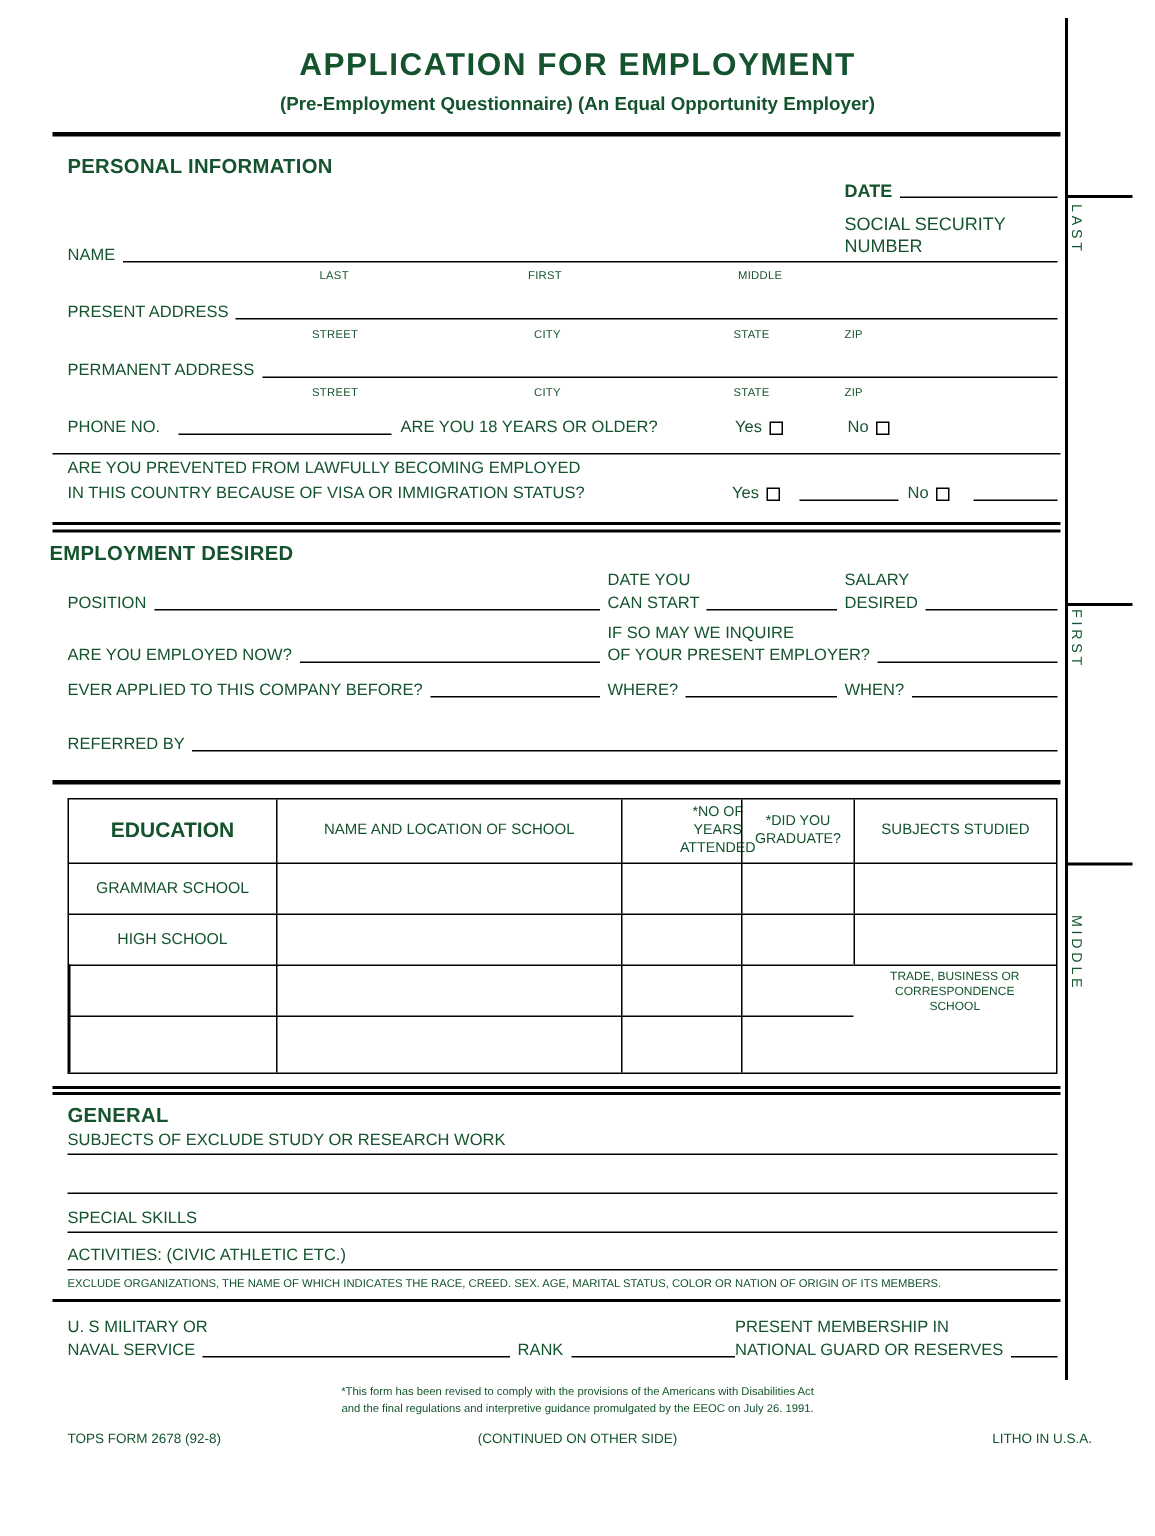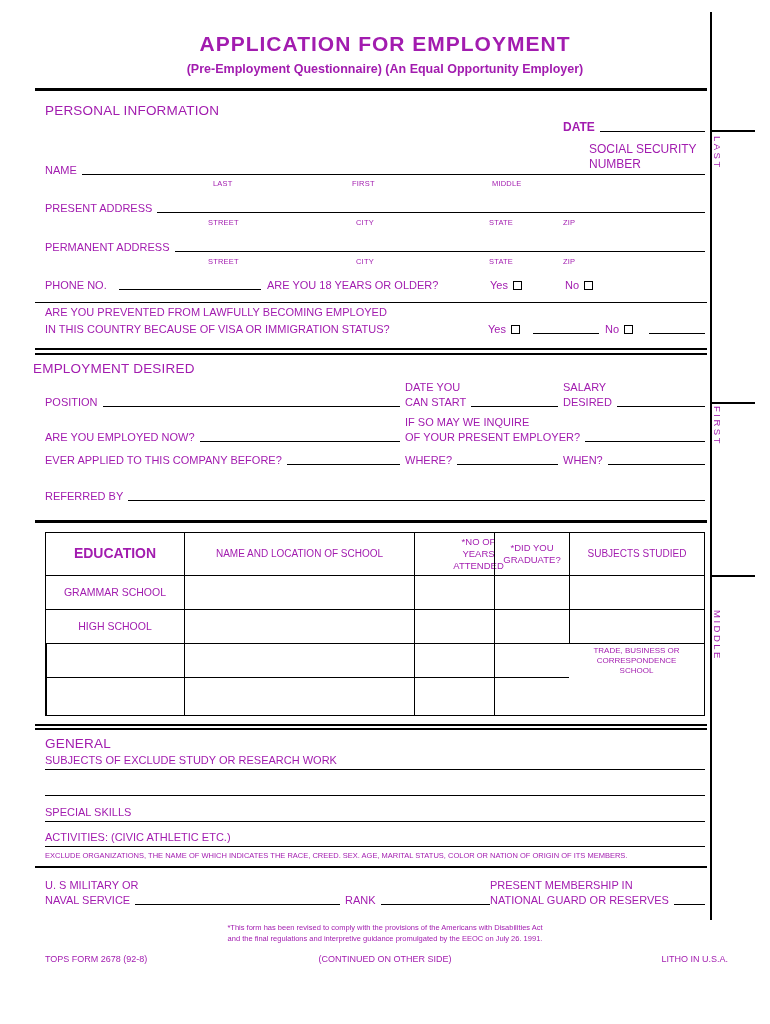--- a/index.html
+++ b/index.html
@@ -1,24 +1,24 @@
 <!DOCTYPE html>
 <html><head>
 <meta charset="utf-8">
 <style>
   html,body{margin:0;padding:0;background:#fff;}
   *{box-sizing:border-box;}
   .page{position:relative;width:770px;height:1024px;background:#ffffff;
-        font-family:"Liberation Sans",sans-serif;color:#a21caf;overflow:hidden;}
+        font-family:"Liberation Sans",sans-serif;color:#14532d;overflow:hidden;}
   .hl{position:absolute;background:#000;}
   .t{font-size:11px;line-height:1;white-space:nowrap;}
   .fr{position:absolute;display:flex;align-items:flex-end;}
   .ln{flex:1;border-bottom:1px solid #000;align-self:flex-end;margin:0 0 1px 5px;height:0;min-width:8px;}
   .sub{position:absolute;font-size:7.5px;line-height:1;letter-spacing:.2px;}
-  .sh{position:absolute;font-weight:normal;font-size:13.5px;line-height:1;letter-spacing:.2px;}
+  .sh{position:absolute;font-weight:bold;font-size:13.5px;line-height:1;letter-spacing:.2px;}
   .cb{display:inline-block;width:9px;height:9px;border:1.2px solid #000;margin-left:5px;}
   .grp{position:absolute;bottom:1px;display:flex;align-items:center;font-size:11px;line-height:1;white-space:nowrap;}
   .stack{position:absolute;bottom:0;display:flex;flex-direction:column;}
   .stack .top{font-size:11px;line-height:1;margin-bottom:4px;white-space:nowrap;}
   .stack .bot{display:flex;align-items:flex-end;}
   .vtxt{position:absolute;writing-mode:vertical-rl;font-size:9.5px;letter-spacing:2.5px;line-height:1;}
   .edu{position:absolute;left:45px;top:532px;width:660px;display:grid;
        grid-template-columns:138px 230px 80px 75px 1fr;
        grid-template-rows:42px 34px 34px 34px 38px;border:1.5px solid #000;}
   .ec{border-left:1px solid #000;border-top:1px solid #000;display:flex;align-items:center;
@@ -38,21 +38,21 @@
   <div style="position:absolute;left:0;top:63px;width:770px;text-align:center;font-weight:bold;font-size:12.5px;line-height:1;">(Pre-Employment Questionnaire) (An Equal Opportunity Employer)</div>
   <div class="hl" style="left:35px;top:88px;width:672px;height:3px;"></div>
 
   <div class="sh" style="left:45px;top:104px;">PERSONAL INFORMATION</div>
 
   <div class="fr" style="left:563px;top:118px;width:142px;height:15px;">
     <span class="t" style="font-weight:bold;font-size:12px;">DATE</span>
     <div class="ln"></div>
   </div>
 
-  <div style="position:absolute;left:563px;top:142px;font-size:12px;line-height:15px;margin-left:26px;">
+  <div style="position:absolute;left:563px;top:142px;font-size:12px;line-height:15px;">
     <div>SOCIAL SECURITY</div>
     <div>NUMBER</div>
   </div>
 
   <div class="fr" style="left:45px;top:160px;width:660px;height:16px;">
     <span class="t">NAME</span>
     <div class="ln"></div>
   </div>
   <span class="sub" style="left:213px;top:180px;">LAST</span>
   <span class="sub" style="left:352px;top:180px;">FIRST</span>

